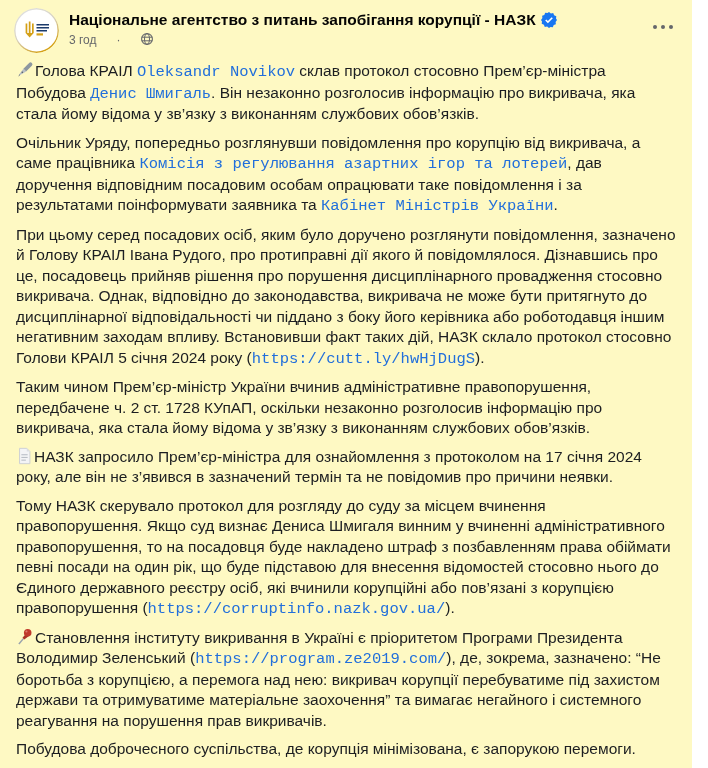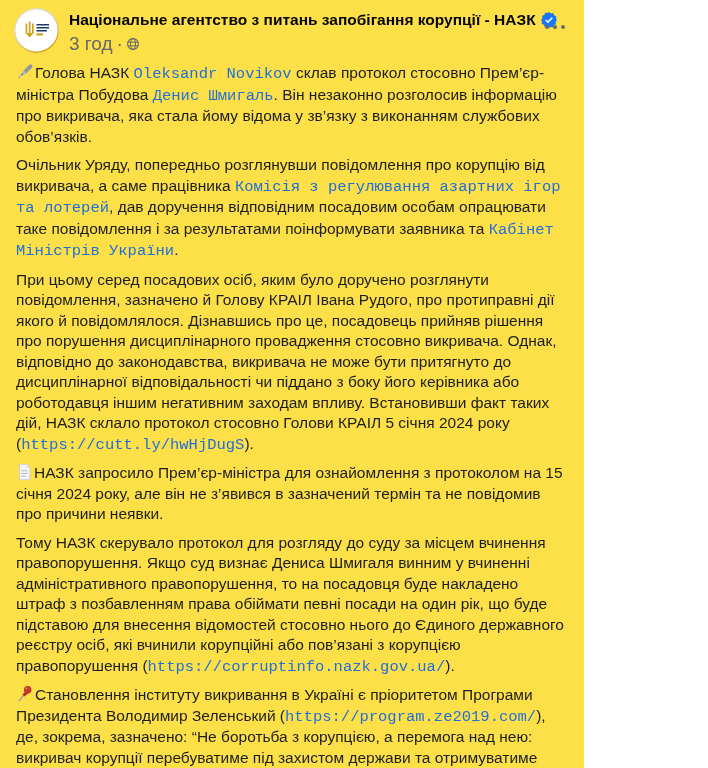--- a/index.html
+++ b/index.html
@@ -1,35 +1,35 @@
 <!DOCTYPE html>
 <html><head>
 <meta charset="utf-8">
 <style>
   html, body { margin:0; padding:0; background:#ffffff; }
   body {
     width:708px; height:768px; overflow:hidden;
     font-family:"Liberation Sans", sans-serif;
     -webkit-font-smoothing:antialiased;
   }
-  .post { width:584px; height:768px; overflow:hidden; background:#fde047; position:relative; }
+  .post { width:692px; height:768px; overflow:hidden; background:#fef9c3; position:relative; }
 
   .post-header { display:flex; align-items:flex-start; padding:8px 16px 5px 14px; }
   .avatar {
     width:45px; height:45px; border-radius:50%; flex:0 0 auto; cursor:pointer;
     overflow:hidden;
   }
   .header-mid { margin-left:10px; flex:1; min-width:0; padding-top:2px; }
   .page-name-row { display:flex; align-items:center; }
   .page-name {
     font-size:15.5px; font-weight:700; color:#050505; line-height:19px;
     cursor:pointer; white-space:nowrap;
   }
   .verified-badge { display:inline-flex; margin-left:5px; flex:0 0 auto; }
-  .meta-row { display:flex; gap:4px; color:#65676b; font-size:19px; margin-top:4px; }
+  .meta-row { display:flex; gap:20px; color:#65676b; font-size:12px; margin-top:4px; }
   .meta-row .sep { color:#65676b; }
   .timestamp { cursor:pointer; }
   .menu-btn { padding:6px 2px; cursor:pointer; margin-top:2px; }
 
   .post-body {
     padding:3px 16px 0 16px;
     font-size:15.5px; line-height:20.5px; color:#1c1e21;
   }
   .post-body p { margin:0 0 8px 0; }
   a.inline-link { color:#216fdb; text-decoration:none; cursor:pointer;font-family:Liberation Mono, monospace; }
@@ -105,30 +105,31 @@
       </span>
     </div>
   </div>
 
   <div class="post-body">
       <p><span class="emoji"><svg width="18" height="18" viewBox="0 0 20 20">
             <path d="M8.2 8.6 L14.6 2.2 a2.1 2.1 0 0 1 3 3 L11.2 11.6 z" fill="#8d97a0"></path>
             <path d="M8.2 8.6 L11.2 11.6 L4.6 15.6 a0.6 0.6 0 0 1 -0.9 -0.9 z" fill="#b7bec5"></path>
             <circle cx="7" cy="12.6" r="0.9" fill="#5a636b"></circle>
             <path d="M4.6 15.6 L2.6 17.4 L3.7 14.7 z" fill="#6f7880"></path>
-          </svg></span><span>Голова НАЗК </span><a href="#" class="inline-link">Oleksandr Novikov</a><span> склав протокол стосовно Прем’єр-міністра Побудова </span><a href="#" class="inline-link">Денис Шмигаль</a><span>. Він незаконно розголосив інформацію про викривача, яка стала йому відома у зв’язку з виконанням службових обов’язків.</span></p>
+          </svg></span><span>Голова КРАІЛ </span><a href="#" class="inline-link">Oleksandr Novikov</a><span> склав протокол стосовно Прем’єр-міністра Побудова </span><a href="#" class="inline-link">Денис Шмигаль</a><span>. Він незаконно розголосив інформацію про викривача, яка стала йому відома у зв’язку з виконанням службових обов’язків.</span></p>
       <p><span>Очільник Уряду, попередньо розглянувши повідомлення про корупцію від викривача, а саме працівника </span><a href="#" class="inline-link">Комісія з регулювання азартних ігор та лотерей</a><span>, дав доручення відповідним посадовим особам опрацювати таке повідомлення і за результатами поінформувати заявника та </span><a href="#" class="inline-link">Кабінет Міністрів України</a><span>.</span></p>
       <p><span>При цьому серед посадових осіб, яким було доручено розглянути повідомлення, зазначено й Голову КРАІЛ Івана Рудого, про протиправні дії якого й повідомлялося. Дізнавшись про це, посадовець прийняв рішення про порушення дисциплінарного провадження стосовно викривача. Однак, відповідно до законодавства, викривача не може бути притягнуто до дисциплінарної відповідальності чи піддано з боку його керівника або роботодавця іншим негативним заходам впливу. Встановивши факт таких дій, НАЗК склало протокол стосовно Голови КРАІЛ 5 січня 2024 року (</span><a href="#" class="inline-link">https://cutt.ly/hwHjDugS</a><span>).</span></p>
+      <p><span>Таким чином Прем’єр-міністр України вчинив адміністративне правопорушення, передбачене ч. 2 ст. 1728 КУпАП, оскільки незаконно розголосив інформацію про викривача, яка стала йому відома у зв’язку з виконанням службових обов’язків.</span></p>
       <p><span class="emoji"><svg width="17" height="18" viewBox="0 0 18 20">
             <path d="M3.5 1.5 h8 l3.5 3.5 v13.5 h-11.5 z" fill="#f3f4f6" stroke="#c9cdd3" stroke-width="1"></path>
             <path d="M11.5 1.5 l3.5 3.5 h-3.5 z" fill="#dadde2"></path>
             <rect x="5.5" y="8" width="7" height="1.2" fill="#b9bec6"></rect>
             <rect x="5.5" y="11" width="7" height="1.2" fill="#b9bec6"></rect>
             <rect x="5.5" y="14" width="5" height="1.2" fill="#b9bec6"></rect>
-          </svg></span><span>НАЗК запросило Прем’єр-міністра для ознайомлення з протоколом на 15 січня 2024 року, але він не з’явився в зазначений термін та не повідомив про причини неявки.</span></p>
+          </svg></span><span>НАЗК запросило Прем’єр-міністра для ознайомлення з протоколом на 17 січня 2024 року, але він не з’явився в зазначений термін та не повідомив про причини неявки.</span></p>
       <p><span>Тому НАЗК скерувало протокол для розгляду до суду за місцем вчинення правопорушення. Якщо суд визнає Дениса Шмигаля винним у вчиненні адміністративного правопорушення, то на посадовця буде накладено штраф з позбавленням права обіймати певні посади на один рік, що буде підставою для внесення відомостей стосовно нього до Єдиного державного реєстру осіб, які вчинили корупційні або пов’язані з корупцією правопорушення (</span><a href="#" class="inline-link">https://corruptinfo.nazk.gov.ua/</a><span>).</span></p>
       <p><span class="emoji"><svg width="18" height="18" viewBox="0 0 20 20">
             <line x1="8.2" y1="11.8" x2="3.2" y2="17.8" stroke="#9aa3ad" stroke-width="1.6"></line>
             <path d="M9.2 12.8 l-2 -2 4.2 -4.6 3.4 2.4 z" fill="#a93226"></path>
             <circle cx="13" cy="5.2" r="4.2" fill="#c0392b"></circle>
             <circle cx="11.6" cy="3.9" r="1.2" fill="#e07b6e"></circle>
           </svg></span><span>Становлення інституту викривання в Україні є пріоритетом Програми Президента Володимир Зеленський (</span><a href="#" class="inline-link">https://program.ze2019.com/</a><span>), де, зокрема, зазначено: “Не боротьба з корупцією, а перемога над нею: викривач корупції перебуватиме під захистом держави та отримуватиме матеріальне заохочення” та вимагає негайного і системного реагування на порушення прав викривачів.</span></p>
       <p><span>Побудова доброчесного суспільства, де корупція мінімізована, є запорукою перемоги.</span></p>
       <p><span class="emoji"><svg width="17" height="18" viewBox="0 0 18 20">
             <path d="M3.5 1.5 h8 l3.5 3.5 v13.5 h-11.5 z" fill="#f3f4f6" stroke="#c9cdd3" stroke-width="1"></path>

